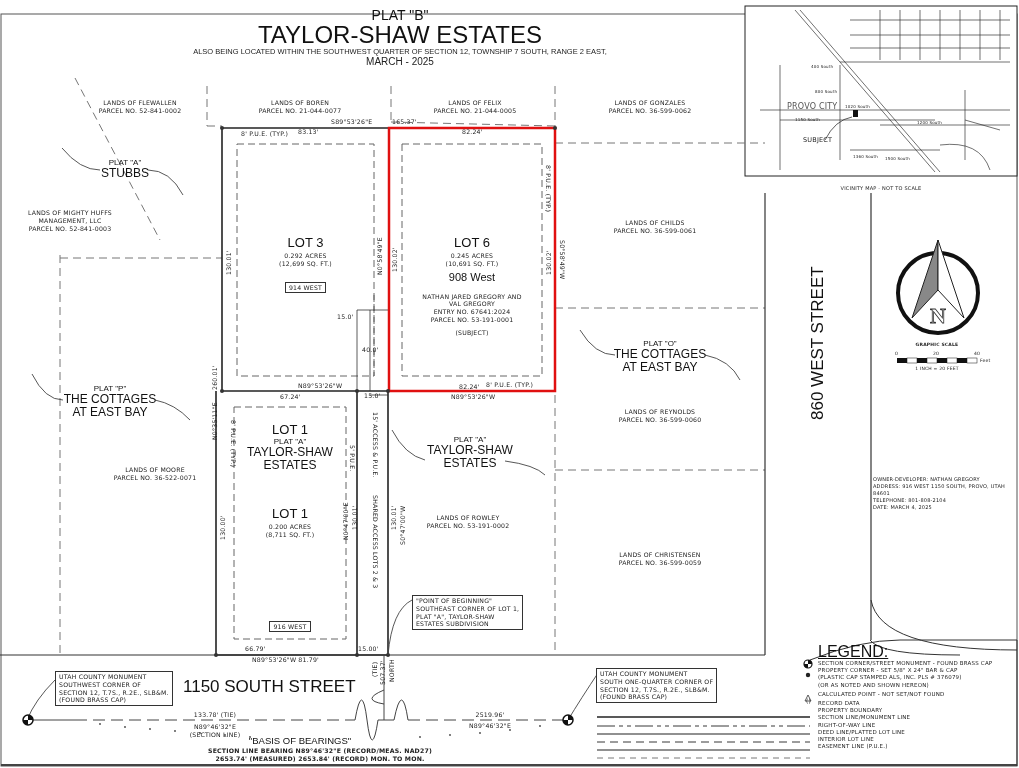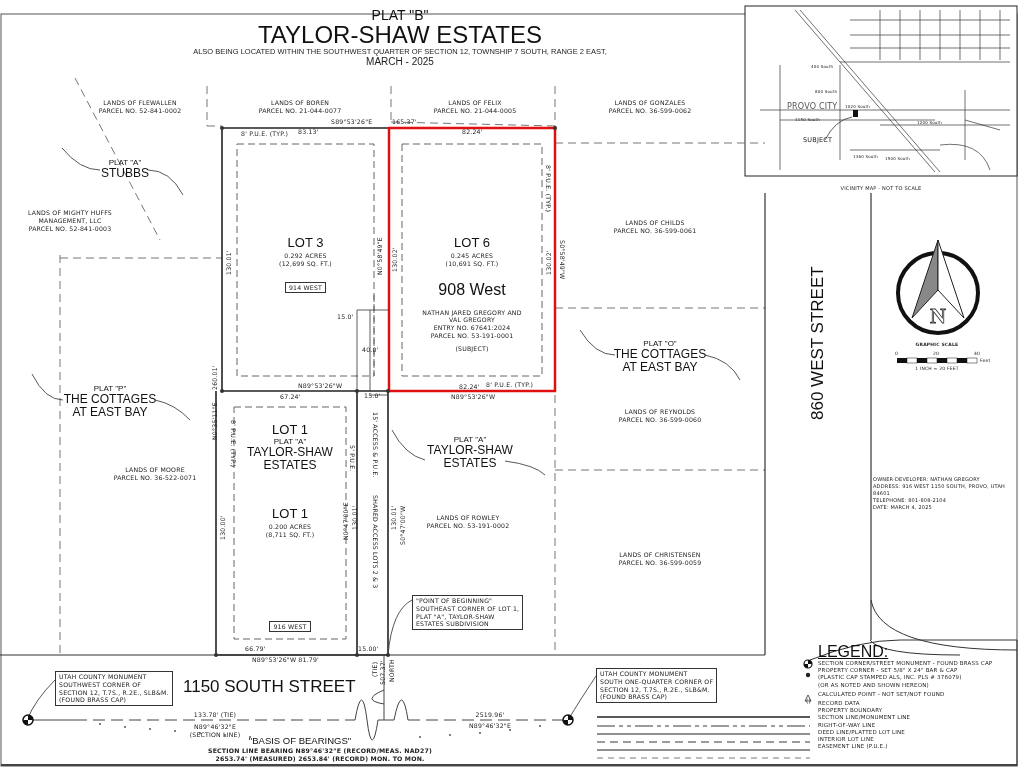--- a/index.html
+++ b/index.html
@@ -283,21 +283,21 @@
   <div class="t-lot">LOT 3</div>
   <div class="t-xs" style="margin-top:2px;">0.292 ACRES</div>
   <div class="t-xs">(12,699 SQ. FT.)</div>
   <div style="margin-top:8px;"><span class="t-xs box">914 WEST</span></div>
 </div>
 
 <div class="abs center" style="left:402px; top:235px; width:140px;">
   <div class="t-lot">LOT 6</div>
   <div class="t-xs" style="margin-top:2px;">0.245 ACRES</div>
   <div class="t-xs">(10,691 SQ. FT.)</div>
-  <div style="font-size:16px; margin-top:13px;">908 West</div>
+  <div style="font-size:11px; margin-top:3px;">908 West</div>
   <div class="t-xs" style="margin-top:10px;">NATHAN JARED GREGORY AND</div>
   <div class="t-xs">VAL GREGORY</div>
   <div class="t-xs">ENTRY NO. 67641:2024</div>
   <div class="t-xs">PARCEL NO. 53-191-0001</div>
   <div class="t-xs" style="margin-top:5px;">(SUBJECT)</div>
 </div>
 
 <div class="abs center" style="left:234px; top:422px; width:112px;">
   <div class="t-lot">LOT 1</div>
   <div class="t-plat">PLAT "A"</div>

